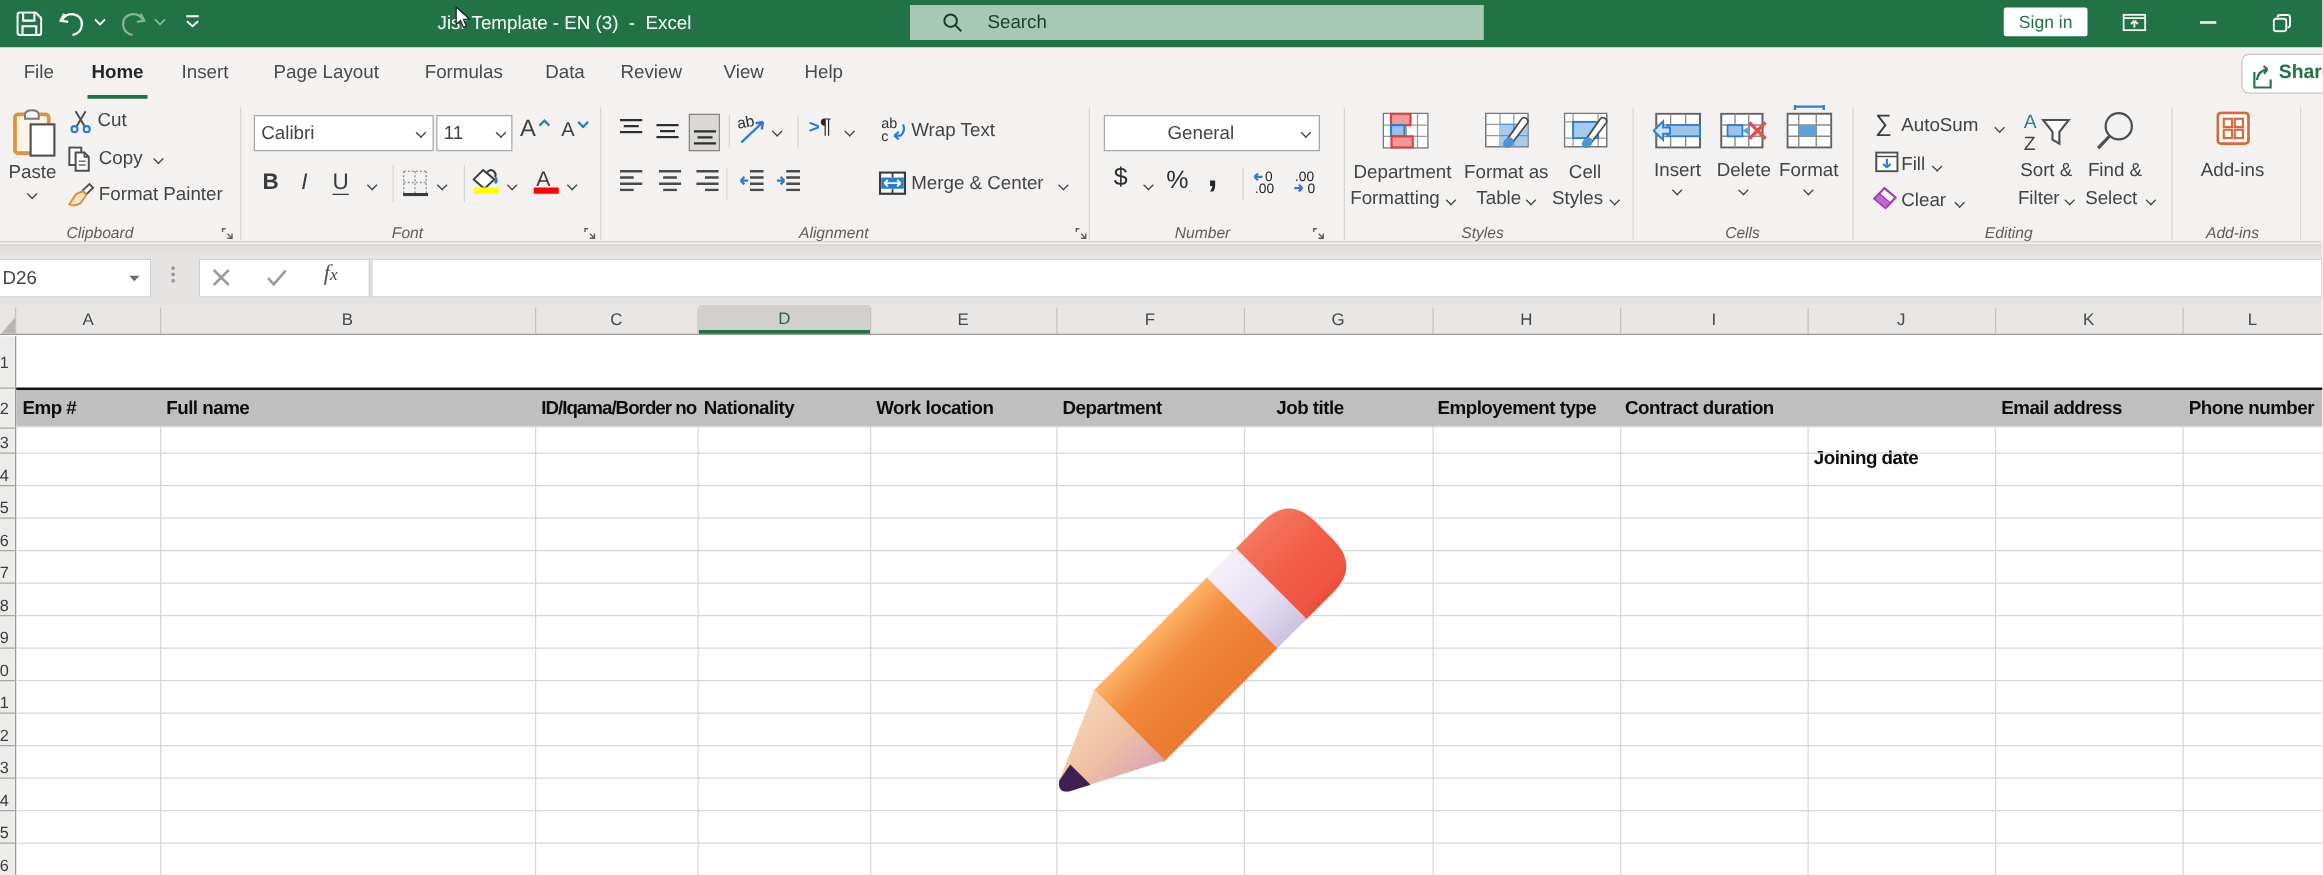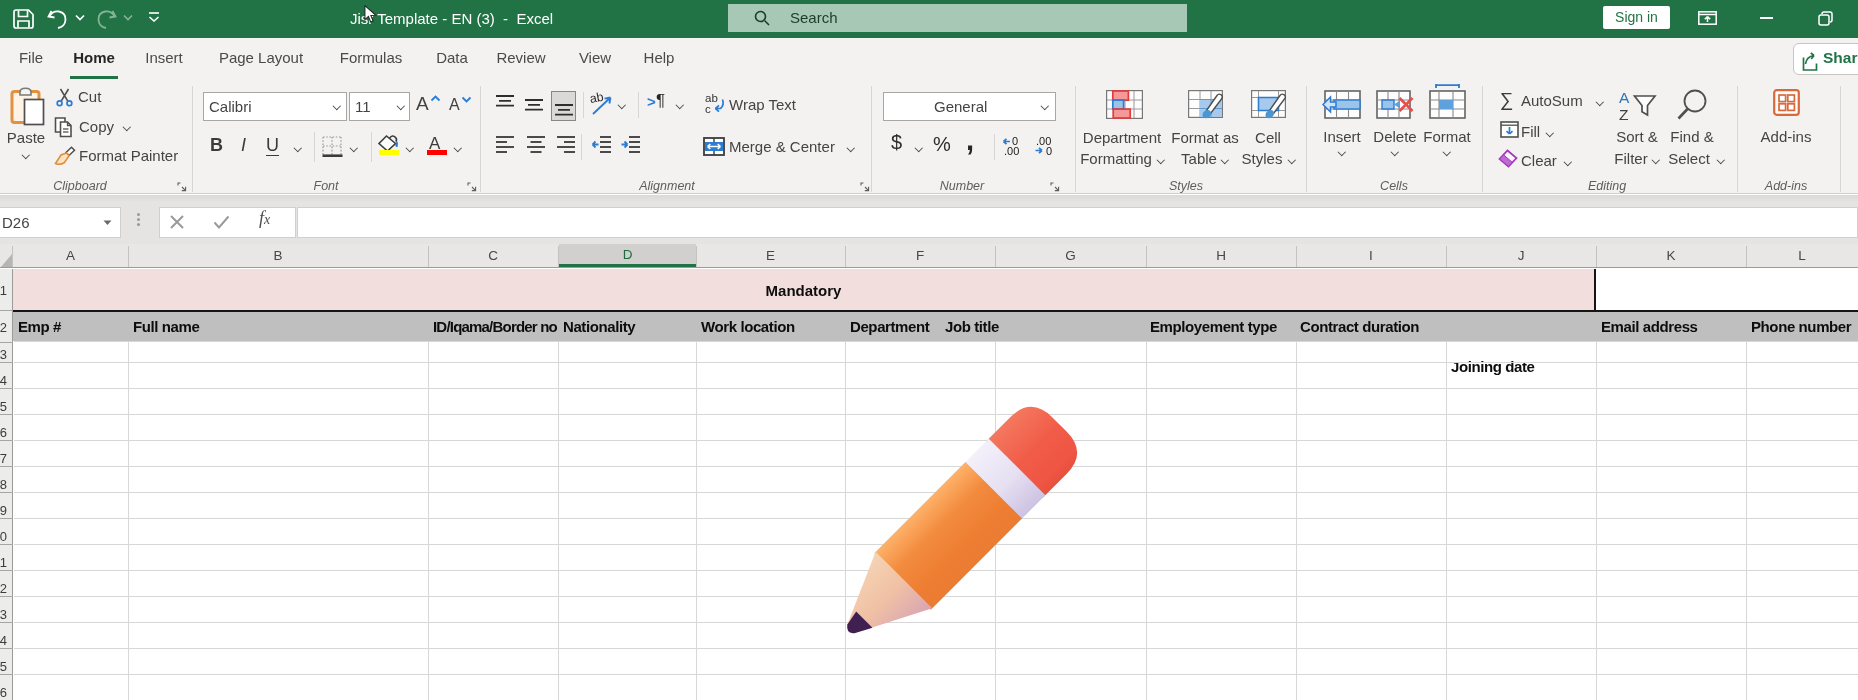--- a/index.html
+++ b/index.html
@@ -467,32 +467,30 @@
       <div class="rsep" style="top:223px;"></div>
       <div class="rsep" style="top:249px;"></div>
       <div class="rsep" style="top:275px;"></div>
       <div class="rsep" style="top:301px;"></div>
       <div class="rsep" style="top:327px;"></div>
       <div class="rsep" style="top:353px;"></div>
       <div class="rsep" style="top:379px;"></div>
       <div class="rsep" style="top:405px;"></div>
     </div>
 
-    <div style="position:absolute; left:13px; top:25px; width:1583px; height:41px; background:#f2dedd;
-      border-right:2px solid #151515; text-align:center; font-weight:bold; font-size:15px; color:#0d0d0d; line-height:43px;">Mandatory</div>
     <div style="position:absolute; left:13px; top:66px; width:1845px; height:2px; background:#151515;"></div>
     <div id="hdrrow" style="position:absolute; left:13px; top:68px; width:1845px; height:29px; background:#bfbfbf;
       font-weight:bold; font-size:15px; color:#0d0d0d;">
       <div class="h2" style="left:5px;">Emp #</div>
       <div class="h2" style="left:120px;">Full name</div>
       <div class="h2" style="left:420px; letter-spacing:-0.8px;">ID/Iqama/Border no</div>
       <div class="h2" style="left:550px;">Nationality</div>
       <div class="h2" style="left:688px;">Work location</div>
       <div class="h2" style="left:837px;">Department</div>
-      <div class="h2" style="left:932px;text-align:right;">Job title</div>
+      <div class="h2" style="left:1008px;text-align:right;">Job title</div>
       <div class="h2" style="left:1137px;">Employement type</div>
       <div class="h2" style="left:1287px;">Contract duration</div>
       <div class="h2" style="left:1438px;margin-top:40px;">Joining date</div>
       <div class="h2" style="left:1588px;">Email address</div>
       <div class="h2" style="left:1738px;">Phone number</div>
     </div>
 
     <div class="hline" style="top:97px;"></div>
     <div class="hline" style="top:118px;"></div>
     <div class="hline" style="top:144px;"></div>

